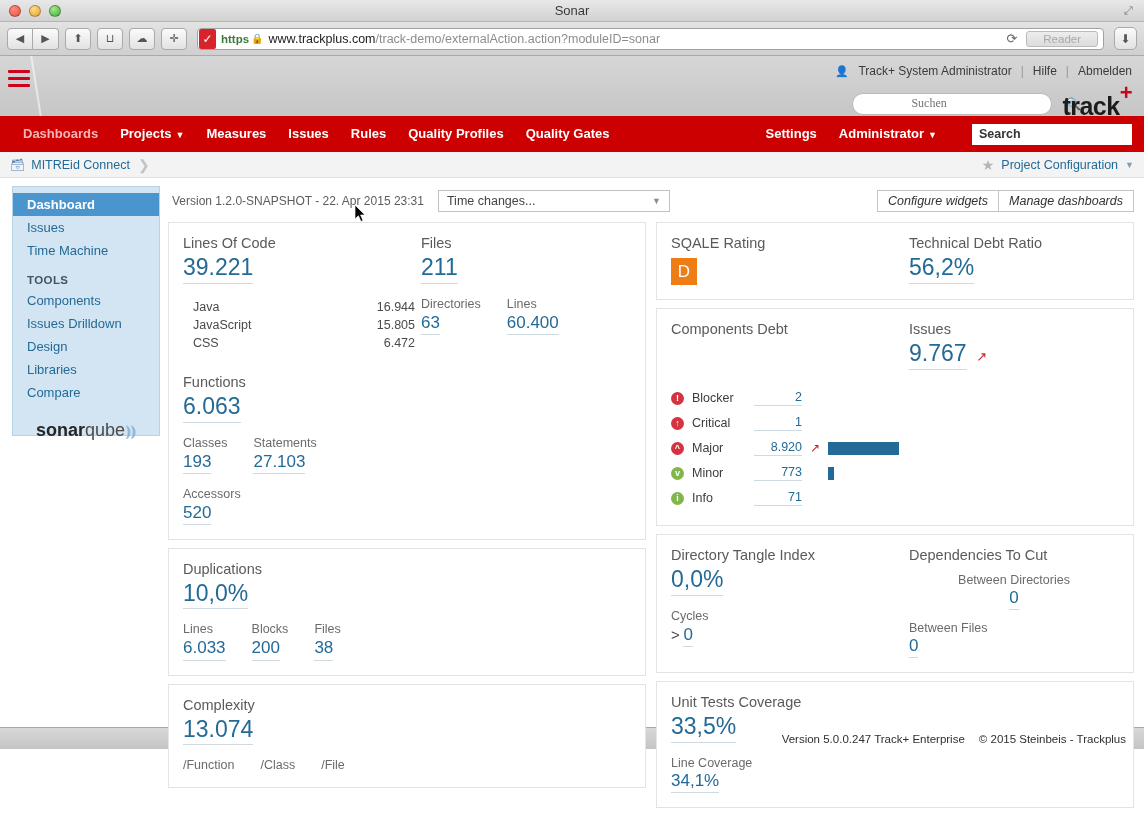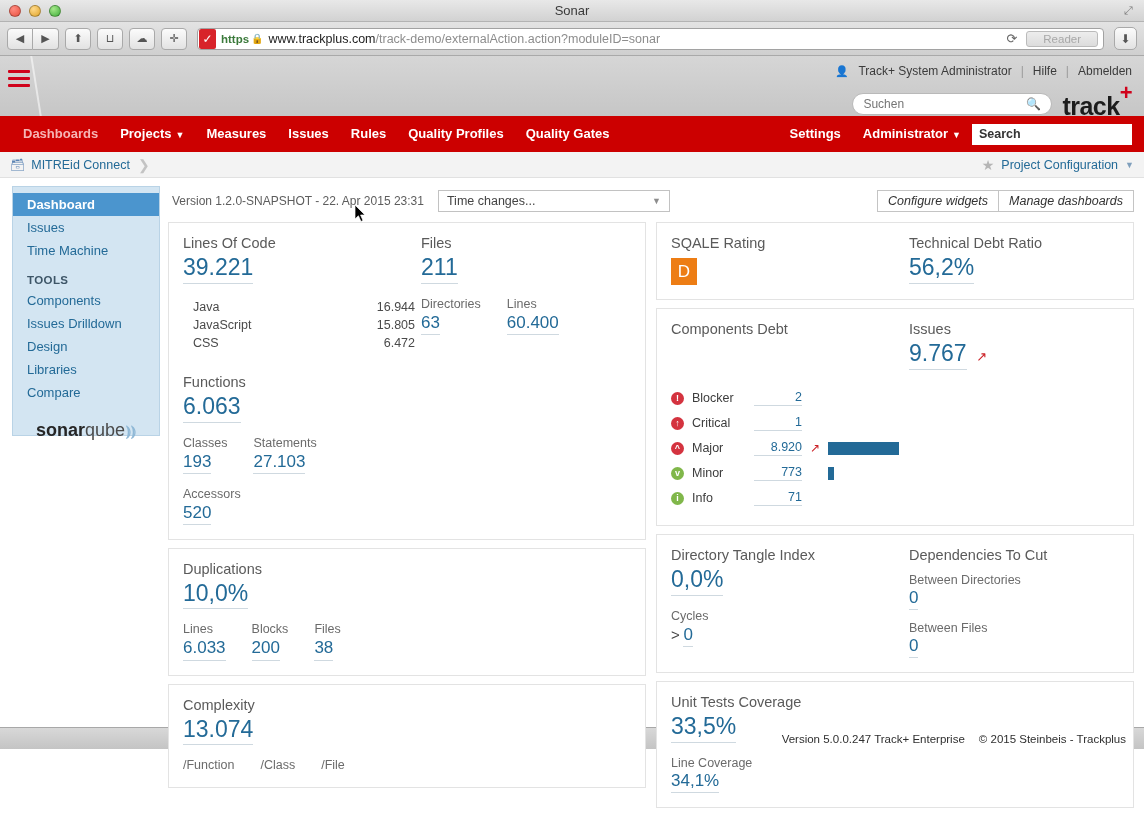--- a/index.html
+++ b/index.html
@@ -95,38 +95,38 @@
   .person-icon{ font-size:11px; color:#555; }
   .tp-searchrow{
     position:absolute; right:12px; top:30px; display:flex; align-items:center; gap:10px;
   }
   .tp-search{
     width:200px; height:22px; border-radius:11px; border:1px solid #b9b9b9;
     background:#fff; display:flex; align-items:center; padding:0 10px;
   }
   .tp-search input{
     border:0; outline:0; flex:1; font-size:12px; color:#be185d;
-    font-family:Liberation Sans, sans-serif; background:transparent;
+    font-family:Liberation Serif, serif; background:transparent;margin-left:48px;
   }
   .magnifier{ color:#a8a8a8; font-size:12px; }
   .tp-logo{ font-size:25px; font-weight:bold; color:#1c1c1c; letter-spacing:-.5px; position:relative; }
   .tp-logo sup{ color:#d0021b; font-size:22px; position:relative; top:-6px; left:0px; }
 
   
   .sq-nav{
     height:36px; background:#cc0000; display:flex; align-items:center;
     padding:0 12px; color:#fff; font-size:13px; font-weight:bold;
   }
   .sq-nav .item{ padding:0 11px; line-height:28px; cursor:pointer; white-space:nowrap;}
   .sq-nav .item.active{ color:#f6b4b4; }
   .sq-nav .caret{ font-size:9px; margin-left:4px; }
   .sq-nav-right{ margin-left:auto; display:flex; align-items:center; }
   .sq-search{
     width:160px; height:21px; background:#fff; border:1px solid #fff;
-    margin-left:0; padding:0 6px; font-size:12.5px; color:#333;
+    margin-left:24px; padding:0 6px; font-size:12.5px; color:#333;
     display:flex; align-items:center;
   }
 
   
   .sq-crumb{
     height:26px; background:#f3f3f3; border-bottom:1px solid #e1e1e1;
     display:flex; align-items:center; padding:0 10px; font-size:12.5px;
   }
   .crumb-icon{ color:#5a83b3; font-size:12px; margin-right:6px; }
   .crumb-label{ color:#236a97; }
@@ -542,21 +542,21 @@
                   <div class="mlabel">Cycles</div>
                   <div>
                     <span style="font-size:15px;color:#444;">&gt;</span>
                     <span class="mmid">0</span>
                   </div>
                 </div>
               </div>
             </div>
             <div class="card-half">
               <div class="mtitle">Dependencies To Cut</div>
-              <div style="margin-top:10px;">
+              <div style="margin-top:10px;text-align:center;">
                 <div class="mlabel msub-label">Between Directories</div>
                 <div class="mmid">0</div>
               </div>
               <div style="margin-top:11px;">
                 <div class="mlabel msub-label">Between Files</div>
                 <div class="mmid">0</div>
               </div>
             </div>
           </div>
         </div>

